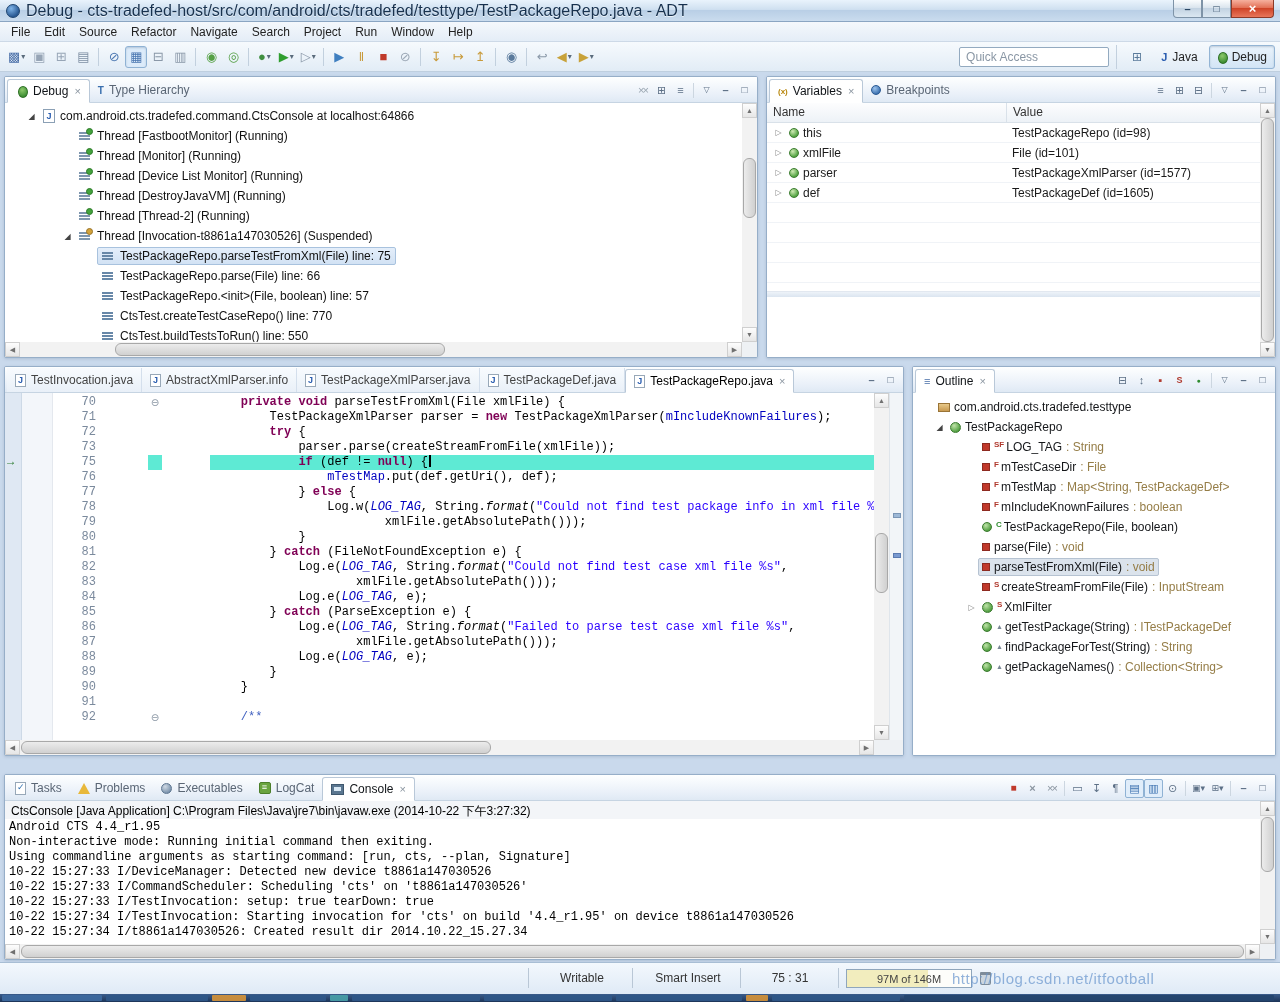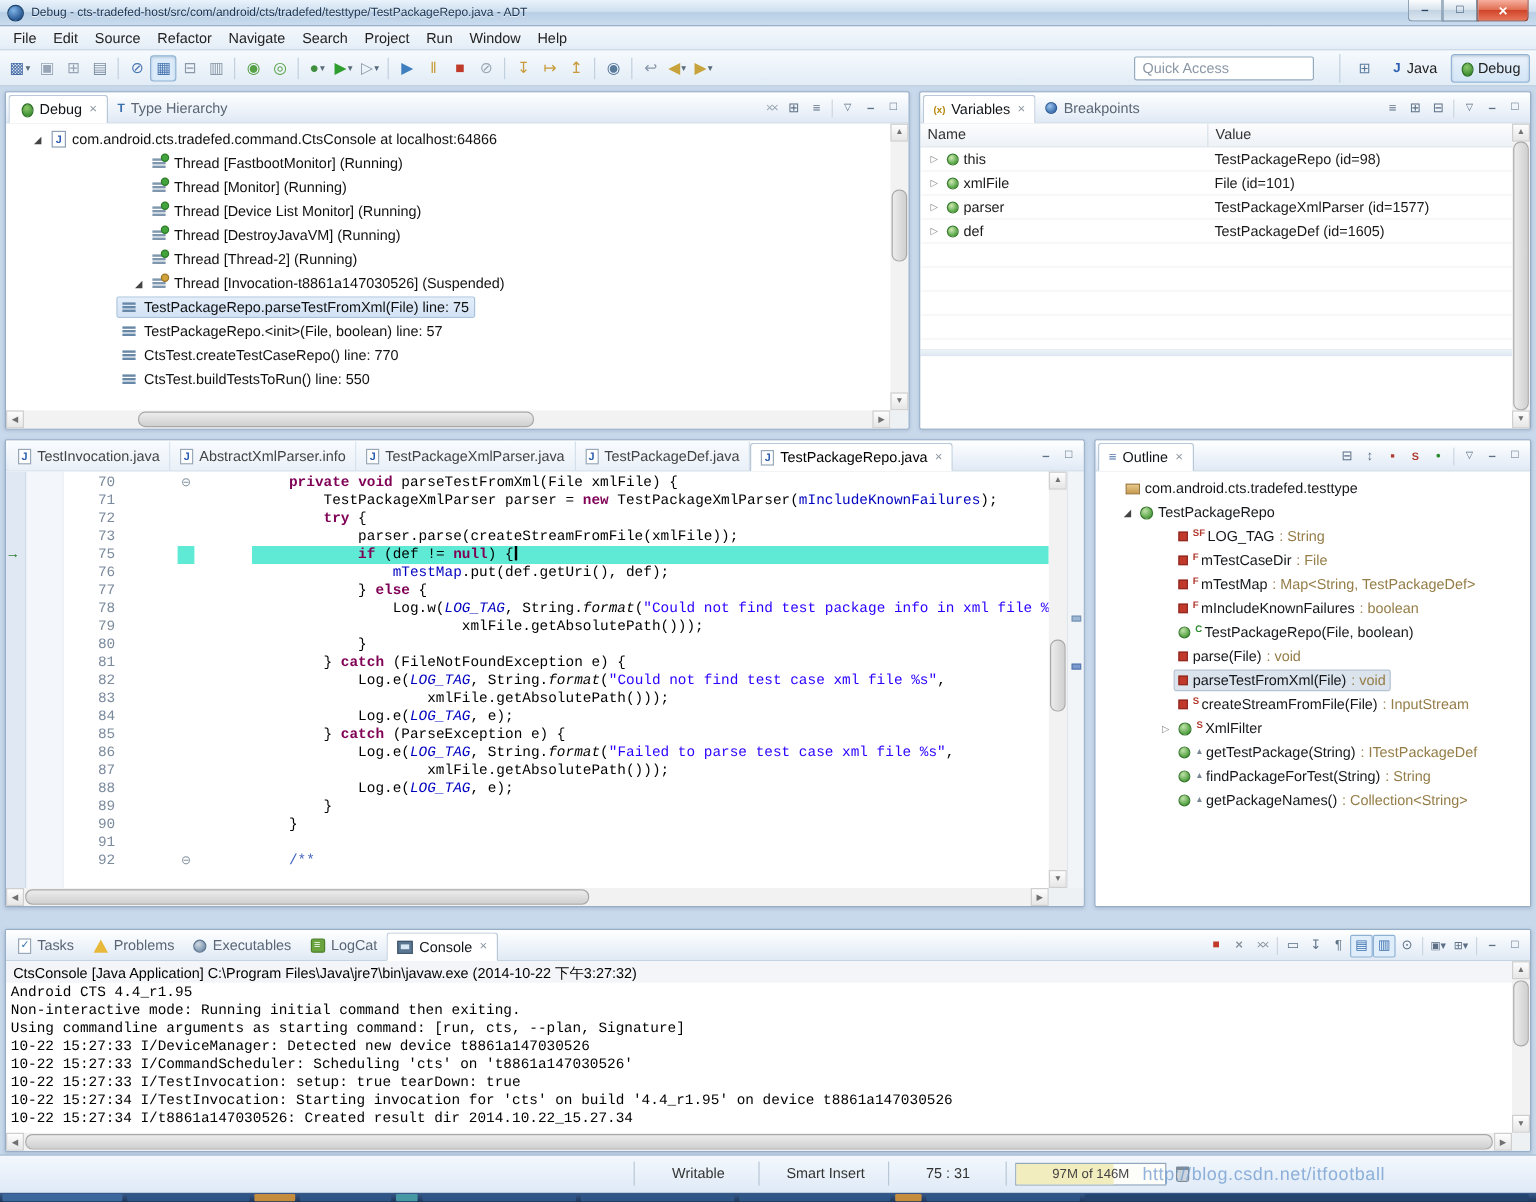--- a/index.html
+++ b/index.html
@@ -2,42 +2,42 @@
 <html><head>
 <meta charset="utf-8">
 <style>
 *{margin:0;padding:0;box-sizing:border-box;}
 html,body{width:1280px;height:1002px;overflow:hidden;}
 body{font-family:"Liberation Sans","DejaVu Sans",sans-serif;font-size:12px;color:#1a1a1a;background:#c9d9ec;position:relative;}
 
 
 .titlebar{position:absolute;top:0;left:0;right:0;height:22px;background:linear-gradient(#e9f3fc,#cfe0f0 45%,#b9cfe6 50%,#cadcee);border-bottom:1px solid #8aa5c2;display:flex;align-items:center;padding:0 6px;gap:6px;}
 .app-icon{width:14px;height:14px;border-radius:50%;background:radial-gradient(circle at 35% 30%,#7fb4e8,#2a5a94 70%);border:1px solid #1d4470;flex:none;}
-.win-title{font-size:10px;color:#17314e;text-shadow:0 1px 0 rgba(255,255,255,.7);white-space:nowrap;}
+.win-title{font-size:16px;color:#17314e;text-shadow:0 1px 0 rgba(255,255,255,.7);white-space:nowrap;}
 .win-controls{position:absolute;right:6px;top:0;display:flex;}
 .wc{width:29px;height:18px;display:flex;align-items:center;justify-content:center;font-size:11px;color:#26425e;background:linear-gradient(#fbfdfe,#d7e2ec 50%,#c3d3e2 50%,#dbe7f1);border:1px solid #7e93a7;border-top:none;}
 .wc.min{border-radius:0 0 0 4px;}
 .wc.min::after{content:"–";font-weight:bold;}
 .wc.max::after{content:"□";font-size:10px;}
 .wc.close{width:43px;background:linear-gradient(#f6b09e,#e06a4f 50%,#cf4428 50%,#e8765a);color:#fff;border-color:#8c3a28;border-radius:0 0 4px 0;font-weight:bold;}
 .wc.close::after{content:"×";font-size:13px;}
 
 
 .menubar{position:absolute;top:22px;left:0;right:0;height:20px;background:linear-gradient(#f4f8fc,#e4edf7);border-bottom:1px solid #cdd9e7;display:flex;align-items:center;padding:0 4px;}
 .menu-item{padding:2px 7px;color:#222;white-space:nowrap;}
 
 
 .toolbar{position:absolute;top:42px;left:0;right:0;height:30px;background:linear-gradient(#f6fafd,#e2ecf6);border-bottom:1px solid #bfcfdf;display:flex;align-items:center;padding:0 5px;}
 .tb-left{display:flex;align-items:center;}
 .tb-btn{height:22px;min-width:22px;display:flex;align-items:center;justify-content:center;border-radius:3px;border:1px solid transparent;padding:0 2px;gap:1px;}
 .tb-btn.pressed{background:#dcebfa;border-color:#8fb2d4;box-shadow:inset 0 1px 2px rgba(60,90,120,.25);}
 .tb-glyph{font-size:13px;line-height:1;}
 .tb-dd{font-size:8px;color:#5a6b7c;}
 .tb-sep{width:1px;height:18px;background:#c2d0de;margin:0 4px;flex:none;}
-.qa-wrap{margin-left:auto;display:flex;align-items:center;gap:21px;}
+.qa-wrap{margin-left:auto;display:flex;align-items:center;gap:7px;}
 .qa-input{width:150px;height:20px;border:1px solid #93aac0;border-radius:2px;padding:0 6px;font:12px "Liberation Sans",sans-serif;color:#333;background:#fff;}
 .qa-input::placeholder{color:#8a97a5;}
 .persp{display:flex;align-items:center;gap:3px;padding-left:7px;border-left:1px solid #c2d0de;}
 .persp-btn{display:flex;align-items:center;gap:5px;height:24px;padding:0 7px;border-radius:3px;border:1px solid transparent;color:#222;}
 .persp-btn.active{background:linear-gradient(#e9f2fb,#d3e5f6);border-color:#93b4d4;box-shadow:inset 0 1px 2px rgba(60,90,120,.25);}
 .persp-label{font-size:12px;}
 
 
 .panel{position:absolute;background:#fff;border:1px solid #96aec8;border-radius:2px;box-shadow:0 1px 3px rgba(90,110,140,.25);overflow:hidden;}
 #debug-panel{left:4px;top:76px;width:754px;height:282px;}
@@ -101,21 +101,21 @@
 .ci-openpersp::after{content:"⊞";font-size:12px;color:#5a7a9a;}
 .ci-javapersp::after{content:"J";font:bold 11px "Liberation Sans",sans-serif;color:#2a5db0;}
 .ci-bugpersp{width:10px;height:12px;}
 .ci-bugpersp::after{content:"";position:absolute;left:1px;top:1px;width:8px;height:10px;border-radius:50%;background:radial-gradient(circle at 40% 30%,#8cc86a,#3f8f34 75%);border:1px solid #2c6f24;}
 .ci-orb{width:10px;height:10px;border-radius:50%;background:radial-gradient(circle at 35% 30%,#cfeab4,#54a343 70%);border:1px solid #3c7e30;}
 
 
 .tree{position:absolute;top:26px;left:0;right:15px;bottom:15px;overflow:hidden;padding-top:3px;background:#fff;}
 .tree-row{height:20px;display:flex;align-items:center;white-space:nowrap;}
 .tree-row.lvl0{padding-left:20px;}
-.tree-row.lvl1{padding-left:56px;margin-left:48px;}
+.tree-row.lvl1{padding-left:56px;}
 .tree-row.lvl2{padding-left:92px;}
 .expander{width:13px;font-size:8px;color:#444;display:inline-flex;justify-content:center;flex:none;}
 .expander.collapsed{color:#888;}
 .tree-sel{display:inline-flex;align-items:center;gap:5px;padding:1px 4px;border:1px solid transparent;border-radius:2px;}
 .tree-sel.sel{background:linear-gradient(#e4eefa,#d2e2f4);border-color:#a8c2de;}
 .tree-label{font-size:12px;color:#111;}
 .tico{flex:none;position:relative;display:inline-block;}
 .ico-japp{width:12px;height:14px;background:#fff;border:1px solid #8ba0b5;}
 .ico-japp::after{content:"J";position:absolute;inset:0;display:flex;align-items:center;justify-content:center;font:bold 9px "Liberation Sans",sans-serif;color:#2a5db0;}
 .ico-thread,.ico-thread-s,.ico-frame{width:13px;height:12px;}
@@ -412,20 +412,26 @@
         <span class="expander">◢</span>
         <span class="tree-sel">
           <span class="tico ico-thread-s"></span>
           <span class="tree-label">Thread [Invocation-t8861a147030526] (Suspended)</span>
         </span>
       </div>
       <div class="tree-row lvl2">
         <span class="tree-sel sel">
           <span class="tico ico-frame"></span>
           <span class="tree-label">TestPackageRepo.parseTestFromXml(File) line: 75</span>
+        </span>
+      </div>
+      <div class="tree-row lvl2">
+        <span class="tree-sel">
+          <span class="tico ico-frame"></span>
+          <span class="tree-label">TestPackageRepo.parse(File) line: 66</span>
         </span>
       </div>
       <div class="tree-row lvl2">
         <span class="tree-sel">
           <span class="tico ico-frame"></span>
           <span class="tree-label">TestPackageRepo.&lt;init&gt;(File, boolean) line: 57</span>
         </span>
       </div>
       <div class="tree-row lvl2">
         <span class="tree-sel">

